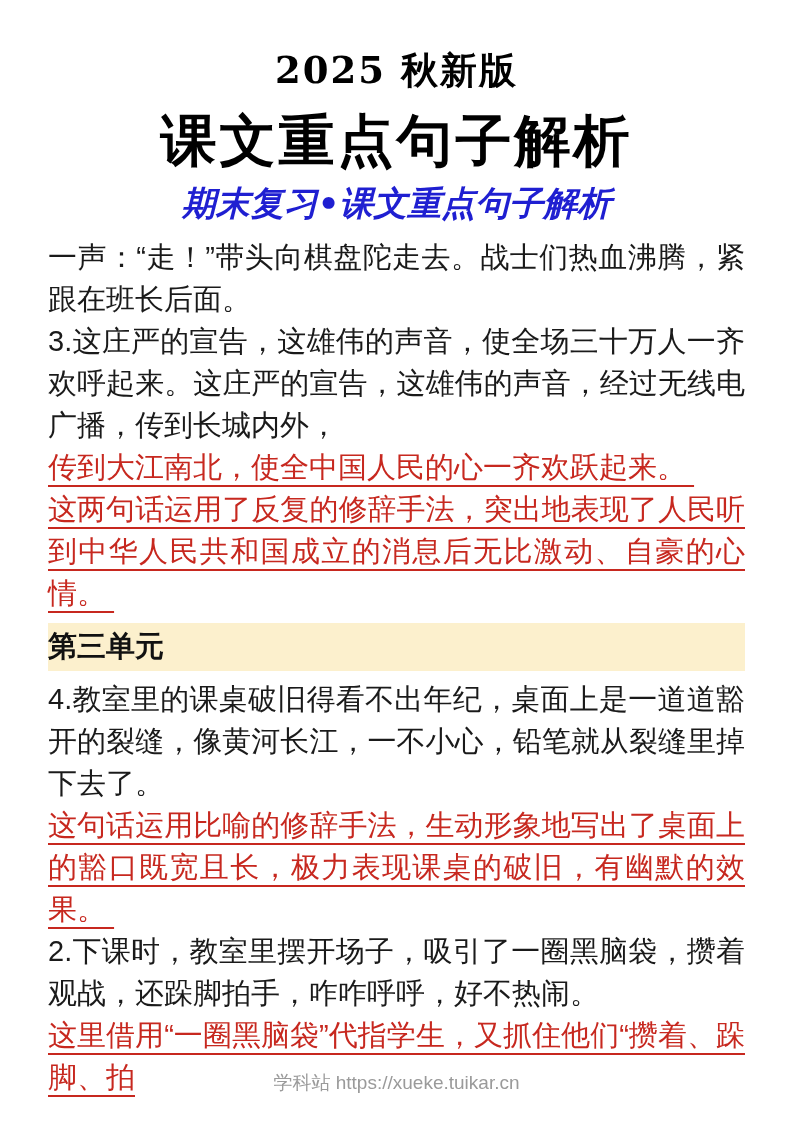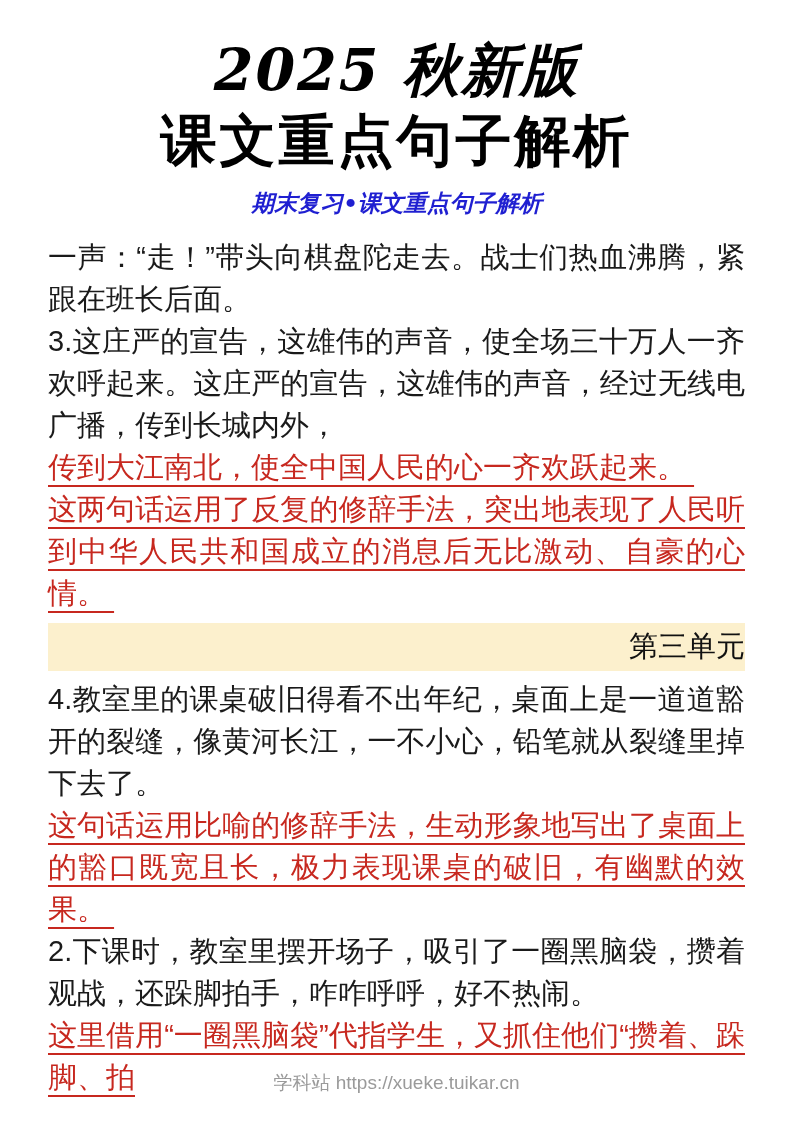--- a/index.html
+++ b/index.html
@@ -25,38 +25,37 @@
     padding: 36px 48px 0 48px;
     background: #ffffff;
   }
   .doc-title {
     text-align: center;
     color: #000;
     font-family: "DejaVu Serif", "Liberation Serif", serif;
     font-weight: bold;
   }
   .title-line-1 {
-    font-size: 57px;
+    font-size: 37px;
     line-height: 68px;
     letter-spacing: 2px;
-    font-style: italic;
   }
   .title-line-2 {
     font-size: 56px;
     line-height: 72px;
     letter-spacing: 3px;
   }
   .subtitle {
     margin-top: 4px;
     margin-bottom: 10px;
     text-align: center;
     font-family: "DejaVu Serif", "Liberation Serif", serif;
     font-weight: bold;
     font-style: italic;
-    font-size: 23px;
+    font-size: 34px;
     line-height: 46px;
     color: var(--subtitle_blue);
   }
   .body-text { margin-top: 2px; }
   .para {
     margin: 0;
     font-size: 29px;
     line-height: 42px;
     text-align: justify;
     color: var(--body_black);
@@ -65,22 +64,22 @@
   .para.analysis {
     color: var(--analysis_red);
     text-decoration: underline;
     text-decoration-thickness: 2px;
     text-underline-offset: 8px;
   }
   .unit-band {
     margin: 9px 0 7px 0;
     padding: 4px 0 6px 0;
     background: var(--unit_band_bg);
-    text-align: right;
-    font-weight: normal;
+    text-align: left;
+    font-weight: bold;
     font-size: 29px;
     line-height: 38px;
     color: #111;
   }
   .footer {
     position: absolute;
     left: 0; bottom: 26px;
     width: 100%;
     text-align: center;
     font-size: 19px;

